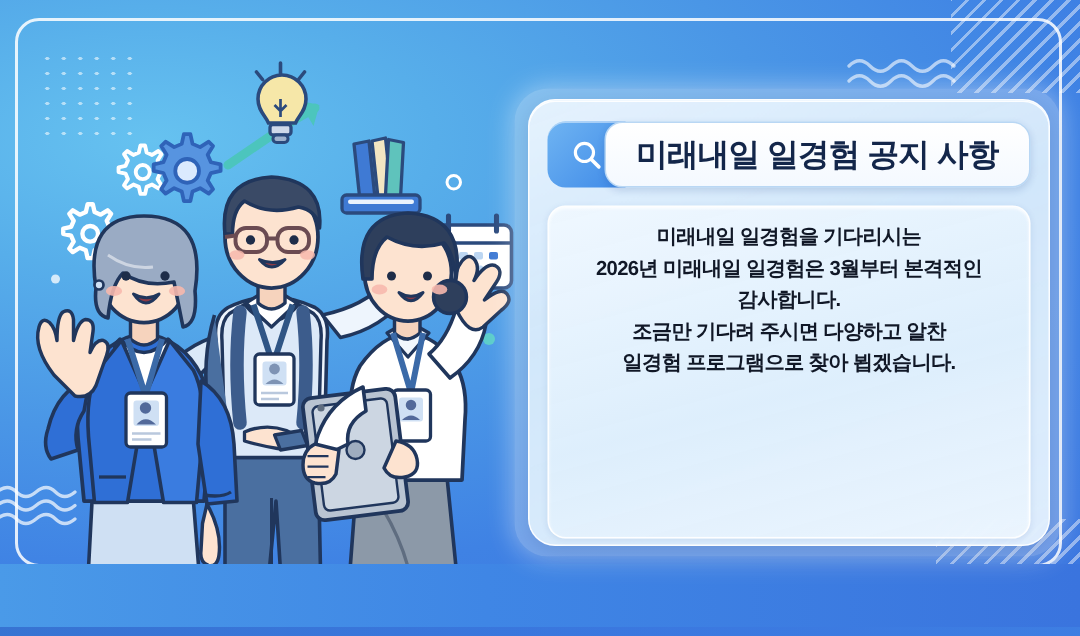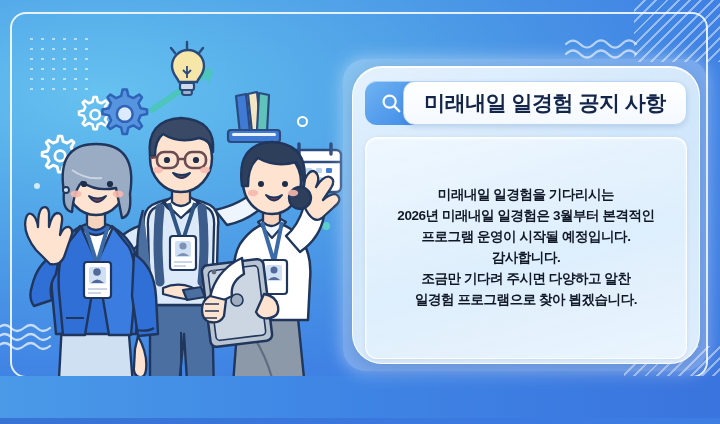--- a/index.html
+++ b/index.html
@@ -68,21 +68,21 @@
 
   
   .card-glow {
     position:absolute; left:343px; top:59px; width:364px; height:312px;
     border-radius:22px;
     background:rgba(255,255,255,.30);
     box-shadow:0 0 18px rgba(255,255,255,.45);
   }
   .card {
     position:absolute; left:352px; top:66px; width:348px; height:298px;
-    border-radius:30px;
+    border-radius:18px;
     background:linear-gradient(160deg,
        rgba(232,243,253,.96) 0%,
        rgba(214,234,251,.94) 40%,
        rgba(226,240,253,.96) 100%);
     border:1px solid rgba(255,255,255,.9);
     box-shadow:0 4px 14px rgba(20,60,130,.18), inset 0 1px 0 rgba(255,255,255,.9);
     padding:12px 12px 16px 12px;
   }
 
   
@@ -112,21 +112,21 @@
 
   
   .body-panel {
     height:222px; border-radius:12px;
     background:linear-gradient(165deg,
        rgba(240,248,255,.95) 0%,
        rgba(222,238,252,.92) 55%,
        rgba(235,245,254,.95) 100%);
     border:1px solid rgba(255,255,255,.95);
     box-shadow:inset 0 1px 2px rgba(255,255,255,.9), 0 1px 4px rgba(30,70,140,.10);
-    display:flex; flex-direction:column; align-items:center; justify-content:center;
+    display:flex; flex-direction:column; align-items:center; justify-content:flex-start;
     padding:10px 8px;
   }
   .para { text-align:center; }
   .para + .para { }
   .para div {
     font-size:13.5px; font-weight:bold; line-height:1.55;
     color:#111827; letter-spacing:-.45px; white-space:nowrap;
   }
 </style>
 </head>
@@ -384,21 +384,20 @@
     </div>
 
     <div class="body-panel">
 
       <div class="para">
         <div>미래내일 일경험을 기다리시는</div>
       </div>
 
       <div class="para">
         <div>2026년 미래내일 일경험은 3월부터 본격적인</div>
-        <div>프로그램 운영이 시작될 예정입니다.</div>
       </div>
 
       <div class="para">
         <div>감사합니다.</div>
       </div>
 
       <div class="para">
         <div>조금만 기다려 주시면 다양하고 알찬</div>
         <div>일경험 프로그램으로 찾아 뵙겠습니다.</div>
       </div>

